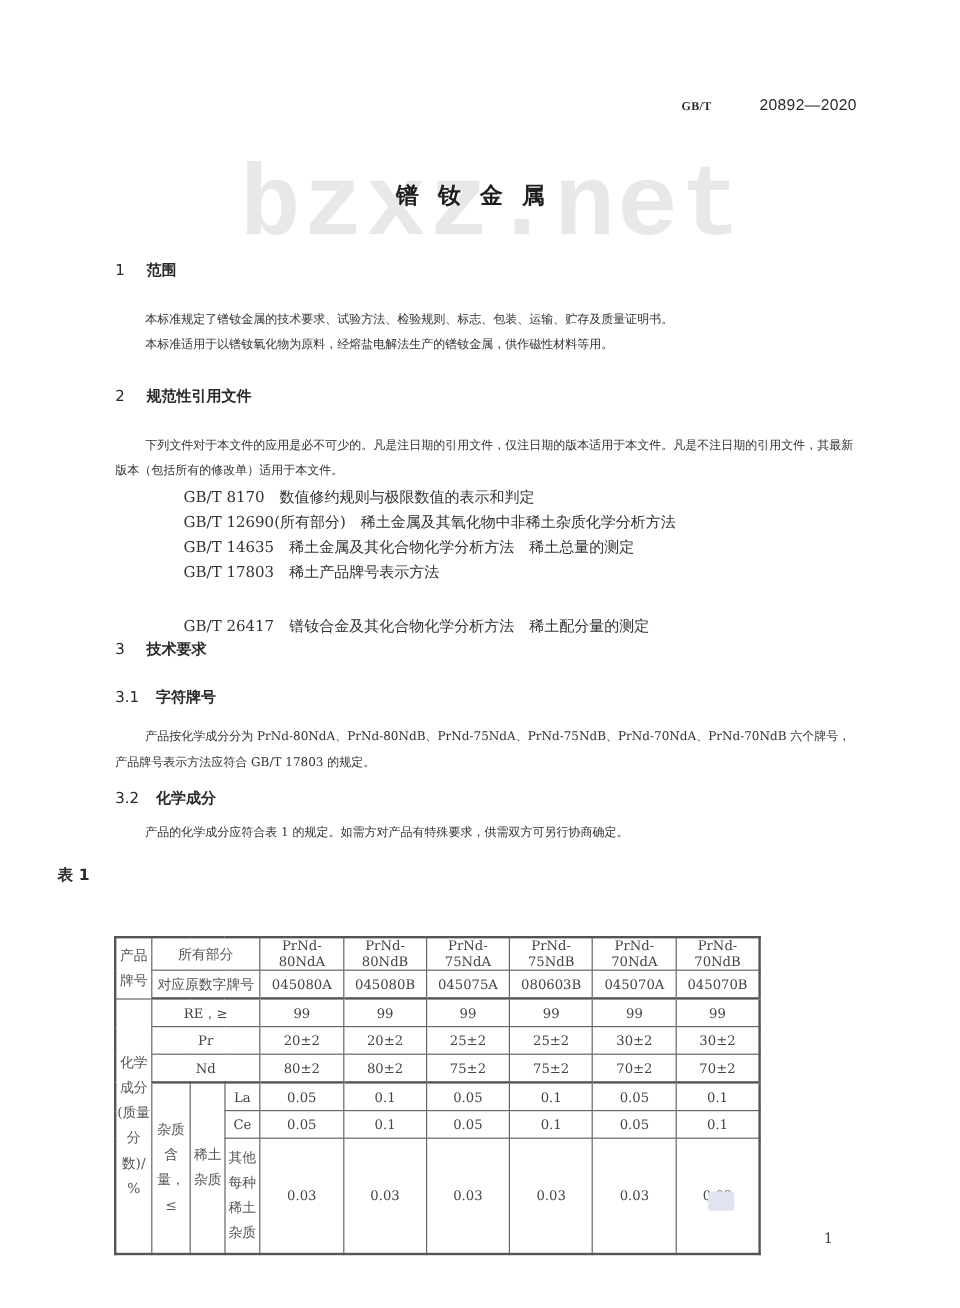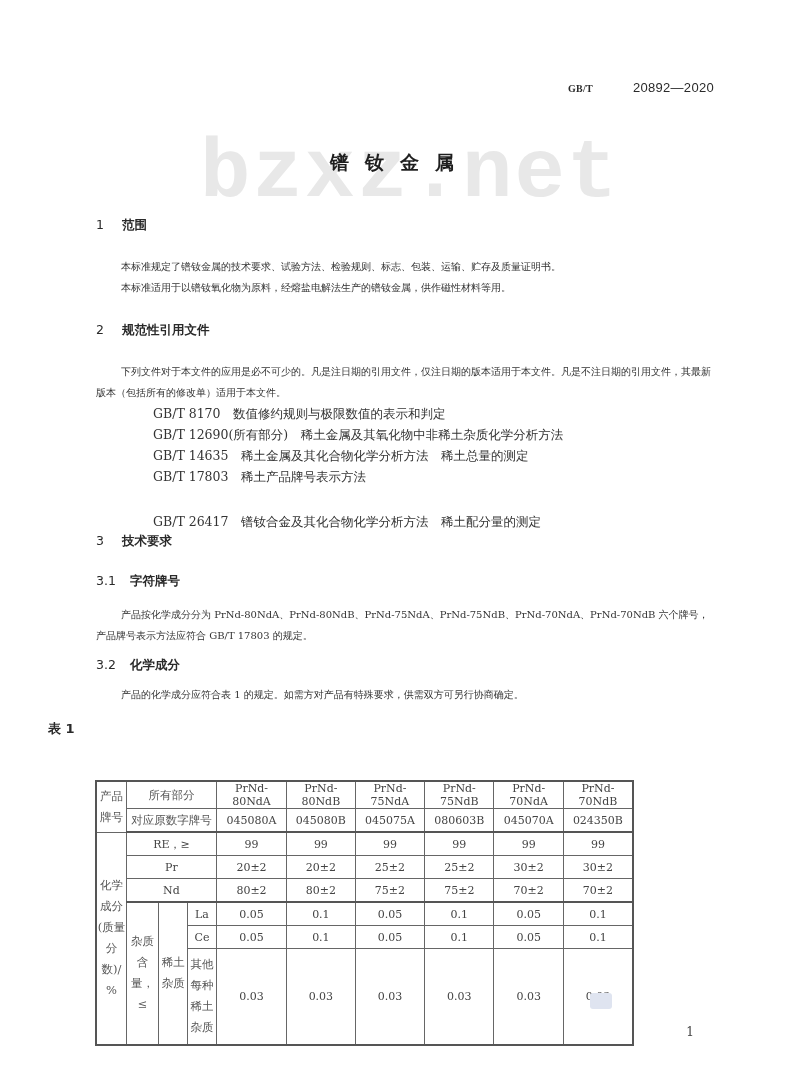--- a/index.html
+++ b/index.html
@@ -112,21 +112,21 @@
     <td>PrNd-70NdA</td>
     <td>PrNd-70NdB</td>
   </tr>
   <tr class="thick-bottom">
     <td colspan="3" class="cjk">对应原数字牌号</td>
     <td>045080A</td>
     <td>045080B</td>
     <td>045075A</td>
     <td>080603B</td>
     <td>045070A</td>
-    <td>024350B</td>
+    <td>045070B</td>
   </tr>
   <tr>
     <td rowspan="6">
           <div class="vtext" style="white-space:pre-line">化学
 成分
 (质量
 分数)/
 %</div>
         </td>
     <td colspan="3">RE，≥</td>

